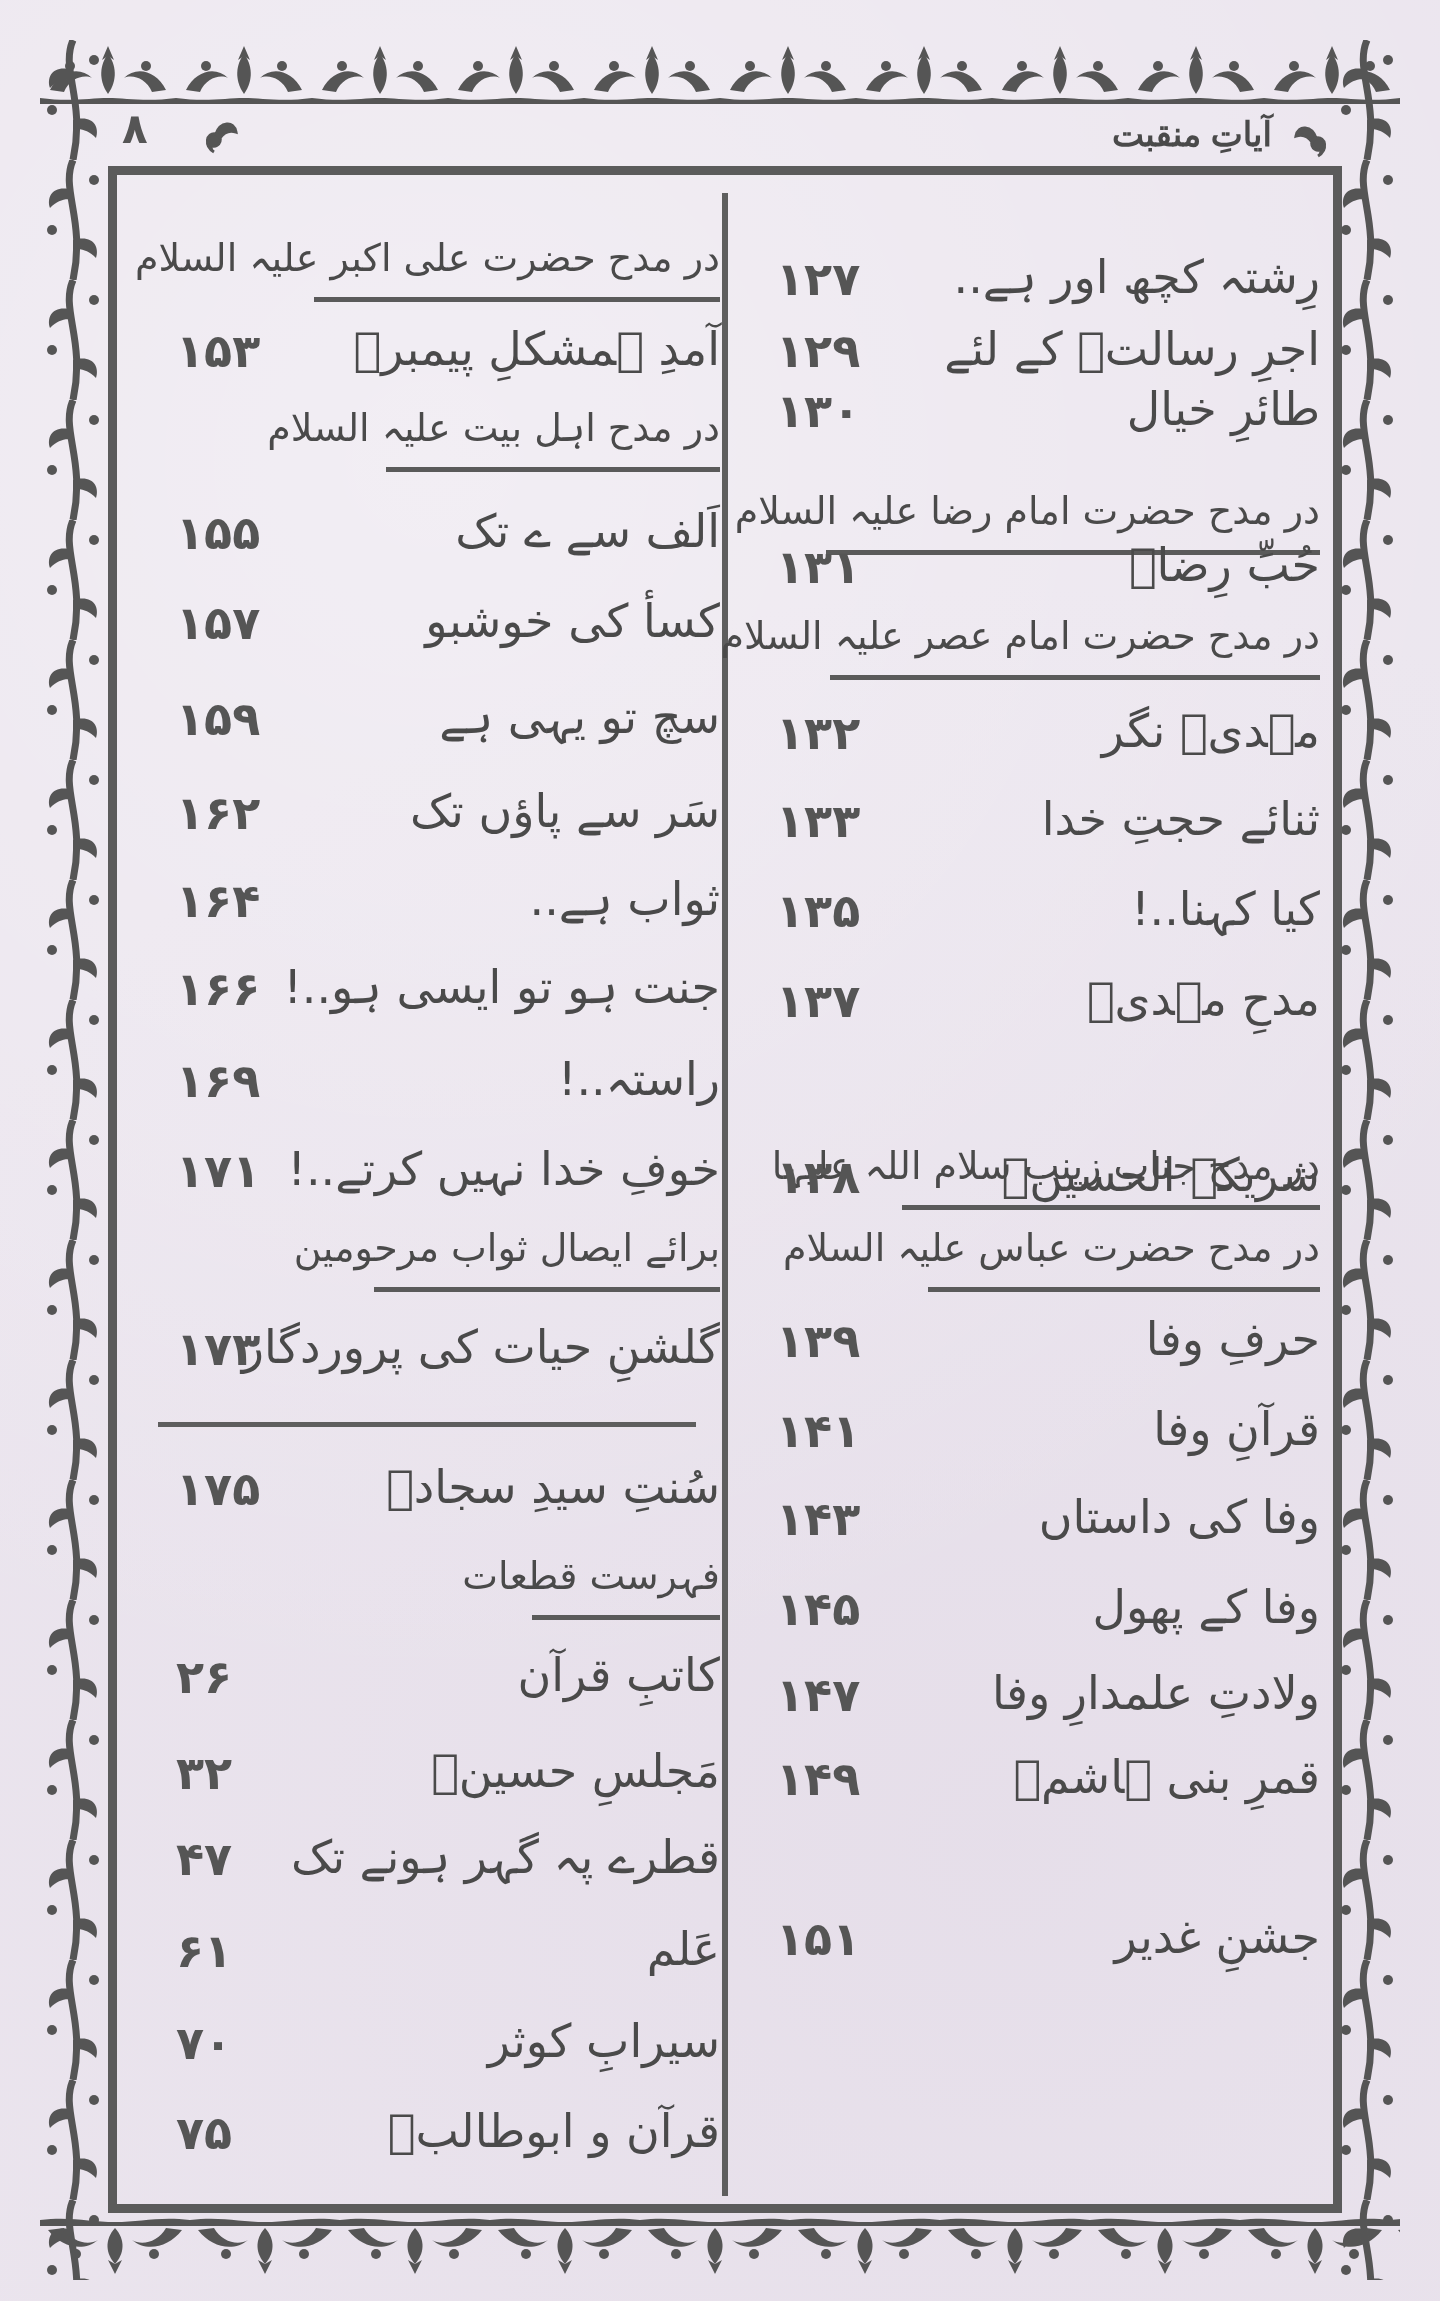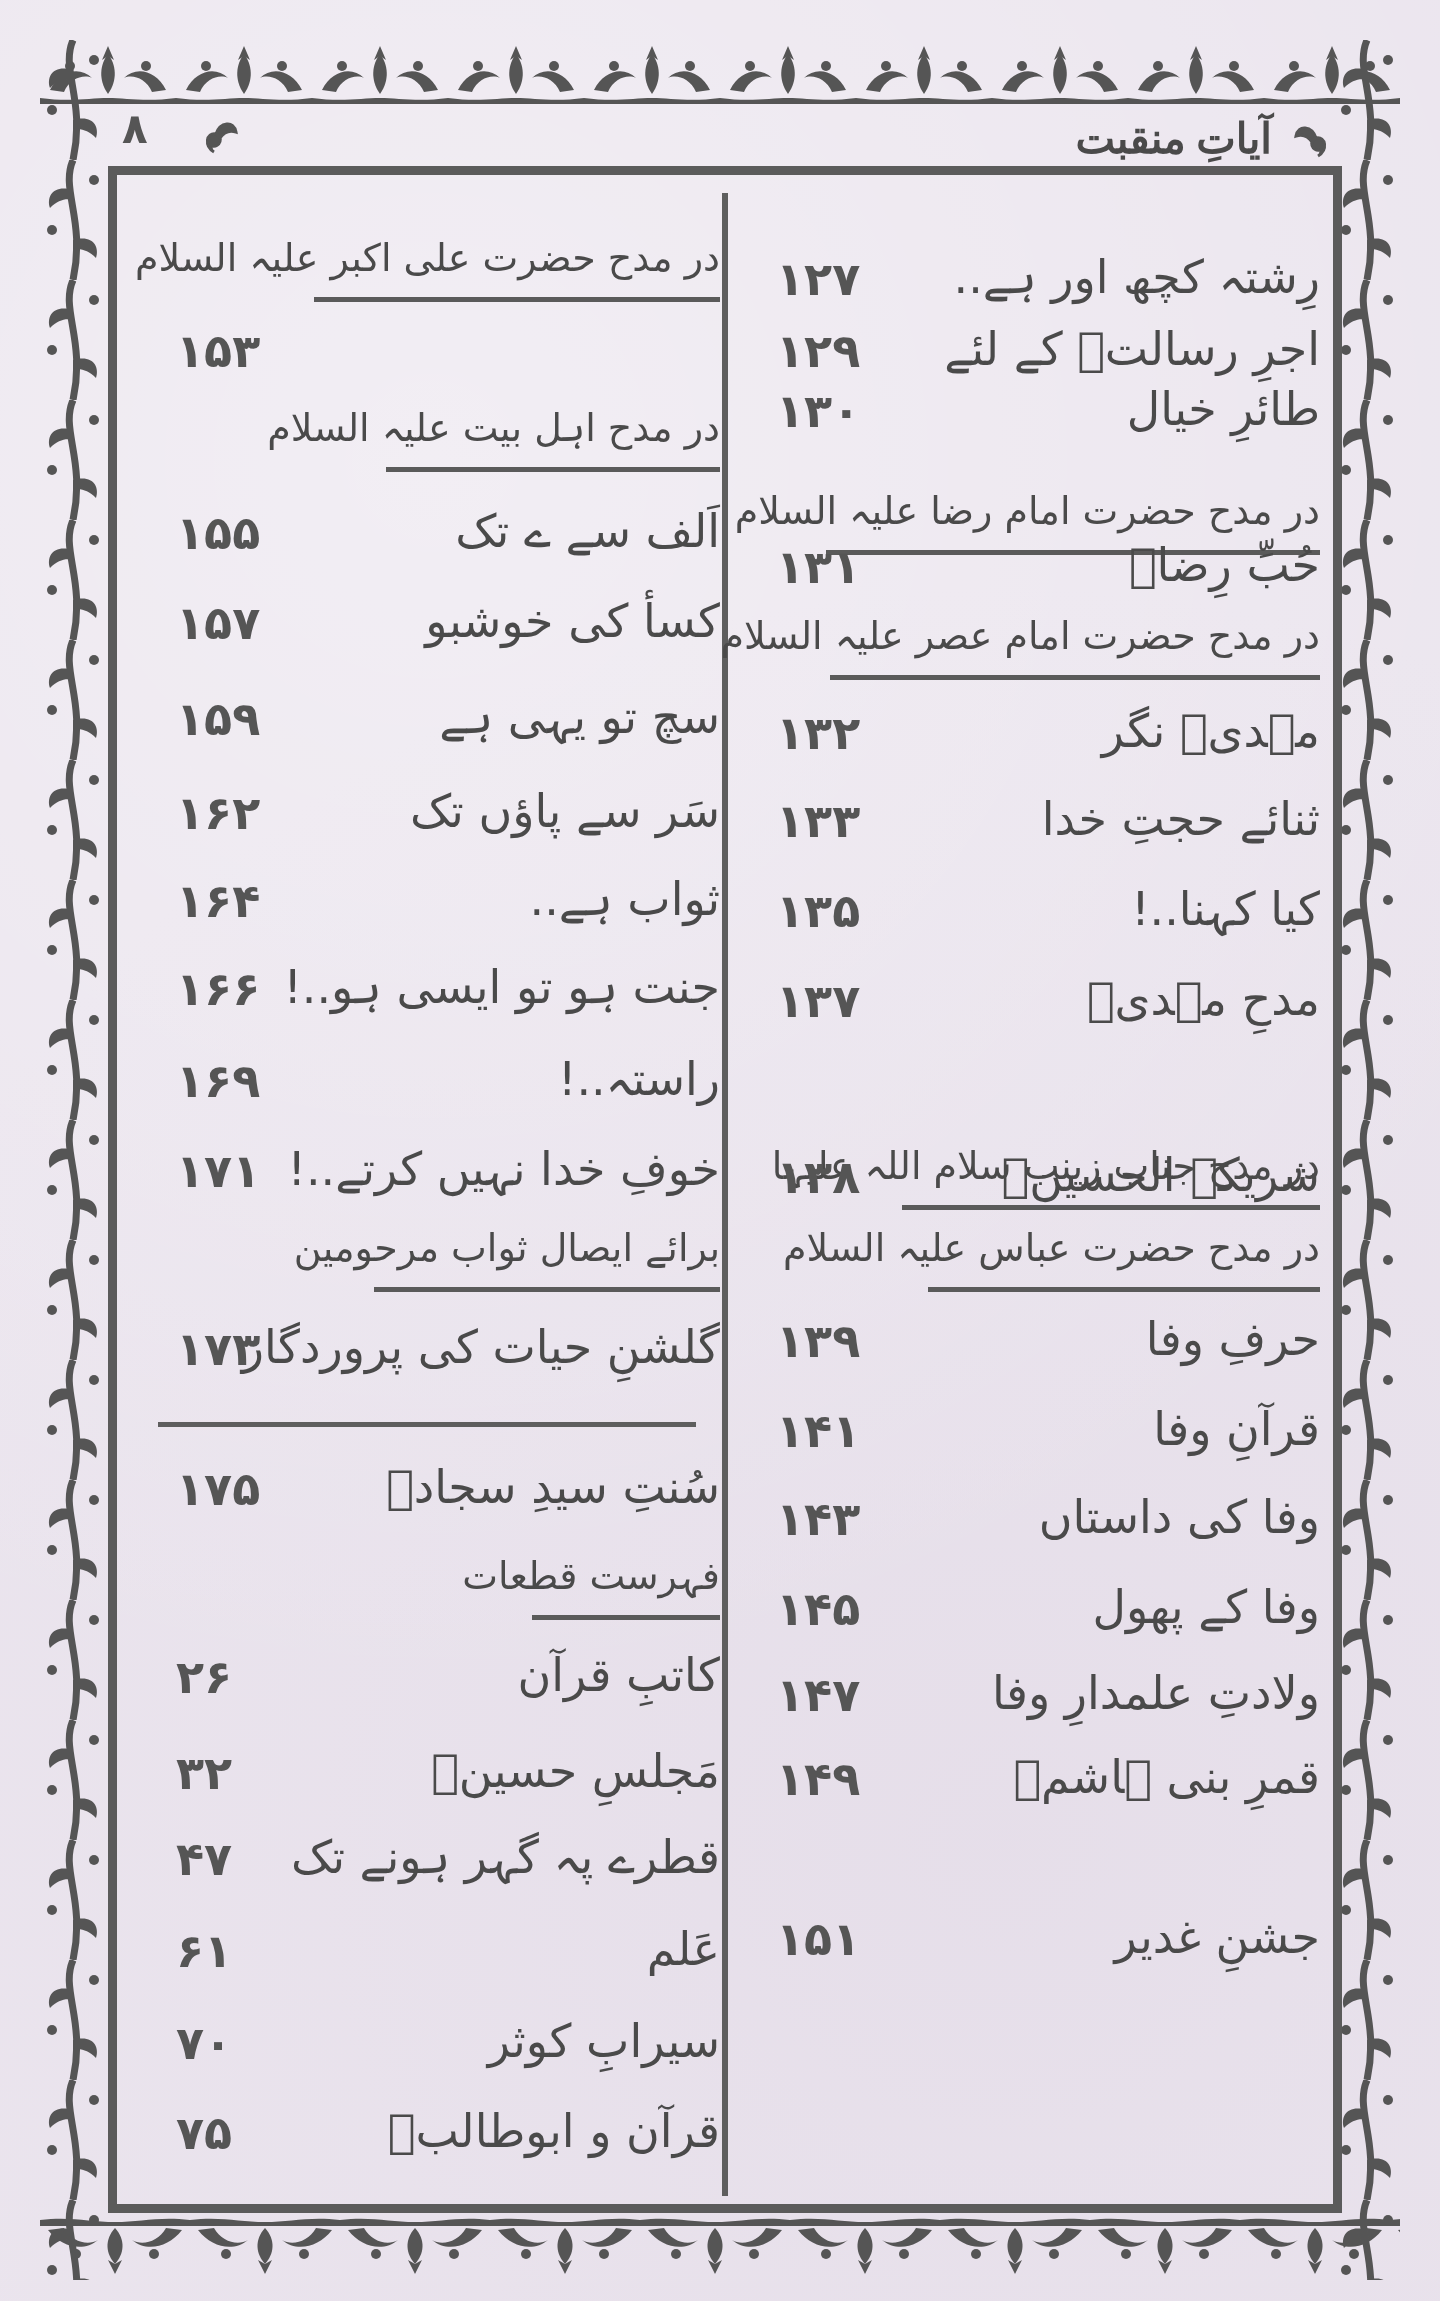--- a/index.html
+++ b/index.html
@@ -20,21 +20,21 @@
   .orn { position:absolute; background-repeat:repeat; }
   .orn-top { left:40px; top:40px; width:1360px; height:66px; }
   .orn-bottom { left:40px; top:2216px; width:1360px; height:64px; }
   .orn-left { left:40px; top:40px; width:66px; height:2240px; }
   .orn-right { left:1334px; top:40px; width:66px; height:2240px; }
   .orn svg { display:block; width:100%; height:100%; }
 
   .page-header { position:absolute; left:0; top:0; width:1440px; height:170px; }
   .running-title {
     position:absolute; right:168px; top:114px;
-    font-family:Liberation Serif, serif; font-weight:bold; font-size:42px;
+    font-family:Liberation Sans, sans-serif; font-weight:bold; font-size:34px;
     color:#4a4a4a; direction:rtl;margin-left:26px;
   }
   .title-flourish { position:absolute; right:108px; top:118px; width:40px; height:44px; }
   .page-number {
     position:absolute; left:122px; top:104px; font-size:42px; font-weight:bold; color:#555;
   }
   .number-flourish { position:absolute; left:200px; top:112px; width:40px; height:46px; }
 
   .frame {
     position:absolute; left:108px; top:166px; width:1234px; height:2047px;
@@ -217,20 +217,21 @@
       <span class="pnum">۱۵۱</span>
     </div>
   </div>
 
 <div class="col col-left" id="col-left">
     <div class="heading" style="top: 236px; width: 406px;">
       <span class="htext">در مدح حضرت علی اکبر علیہ السلام</span>
       <div class="hline" style="width: 406px;"></div>
     </div>
     <div class="entry" style="top: 322px;">
+      <span class="title">آمدِ ہمشکلِ پیمبرؐ</span>
       <span class="pnum">۱۵۳</span>
     </div>
     <div class="heading" style="top: 406px; width: 334px;">
       <span class="htext">در مدح اہل بیت علیہ السلام</span>
       <div class="hline" style="width: 334px;"></div>
     </div>
     <div class="entry" style="top: 504px;">
       <span class="title">اَلف سے ے تک</span>
       <span class="pnum">۱۵۵</span>
     </div>

